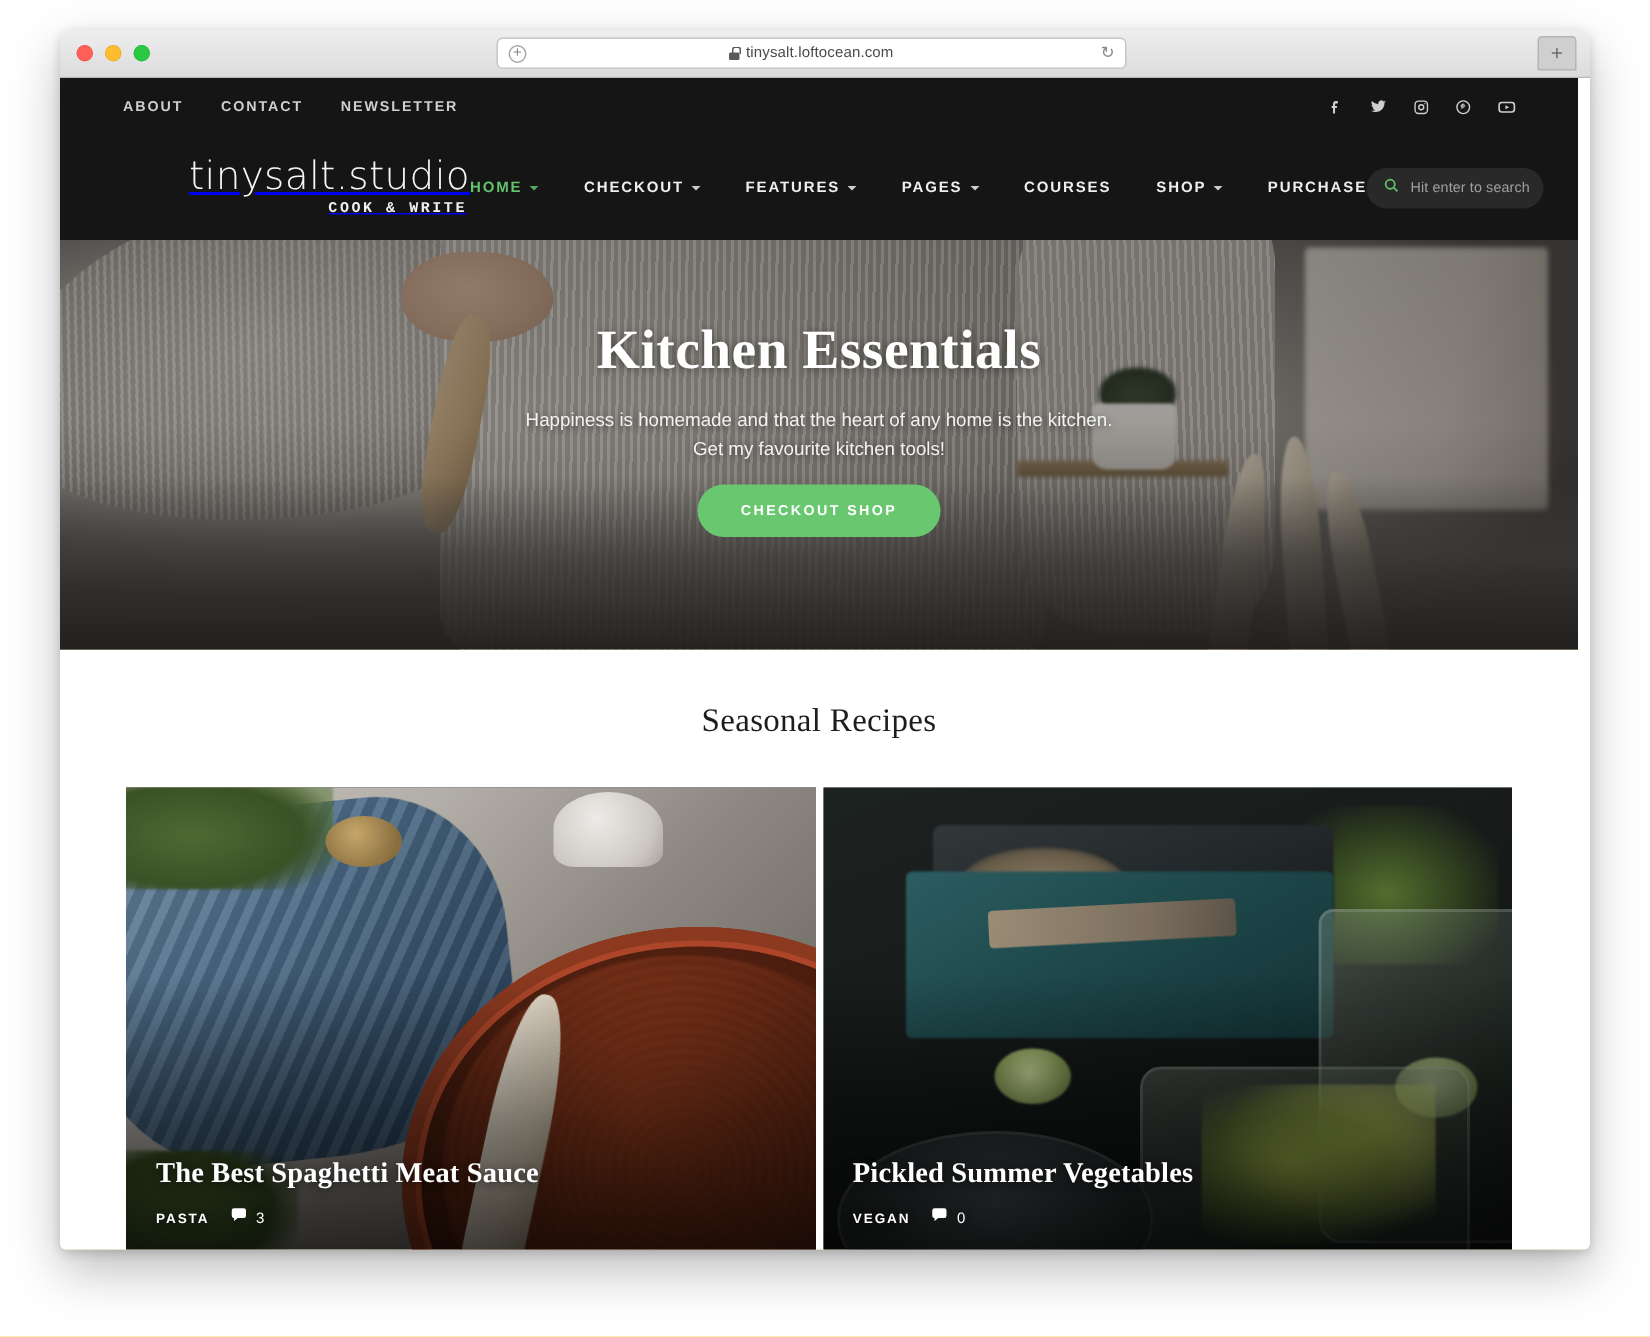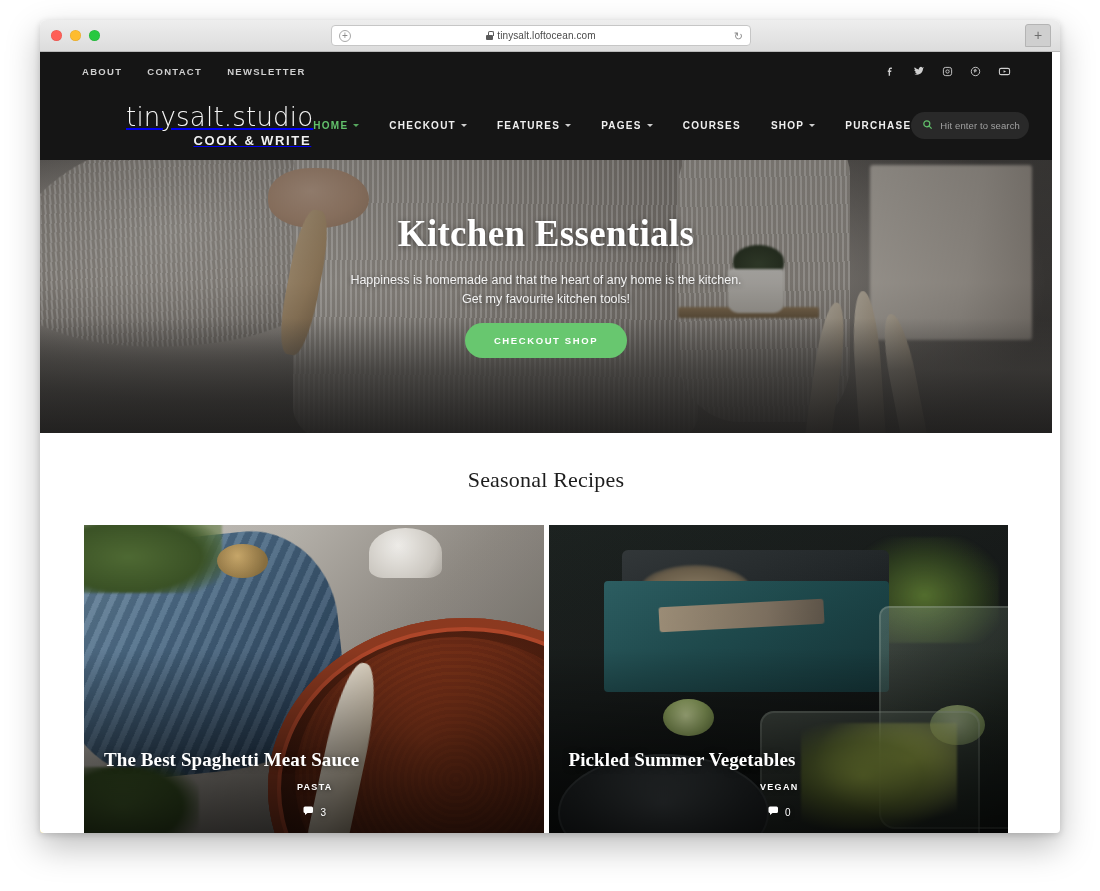--- a/index.html
+++ b/index.html
@@ -172,26 +172,27 @@
   .logo { line-height: 1; margin-left: 44px; }
   .logo-name {
     color: #f6f6f6;
     font-size: 26px;
     letter-spacing: 0.2px;
     font-weight: 300;
     font-family: "DejaVu Sans", sans-serif;
   }
   .logo-tag {
     color: #f0f0f0;
-    font-size: 13px;
+    font-size: 10px;
     font-weight: bold;
     letter-spacing: 1.7px;
     text-align: right;
     margin-top: 4px;
     padding-right: 2px;
+    font-family: Liberation Mono, monospace;
   }
 
   .mainnav { display: flex; align-items: center; gap: 30px; }
   .nav-item {
     color: #efefef;
     font-size: 10px;
     font-weight: bold;
     letter-spacing: 1.25px;
     text-decoration: none;
     display: inline-flex;
@@ -601,21 +602,20 @@
     font-weight: bold;
     letter-spacing: 0.1px;
     text-shadow: 0 1px 6px rgba(0,0,0,0.55);
     line-height: 1.15;
   }
   .card-meta {
     margin-top: 11px;
     display: flex;
     align-items: center;
     gap: 14px;
-    flex-direction: column;
   }
   .card-cat {
     color: #ffffff;
     font-size: 9px;
     font-weight: bold;
     letter-spacing: 1.3px;
     text-shadow: 0 1px 4px rgba(0,0,0,0.6);
   }
   .card-comments {
     display: flex;

